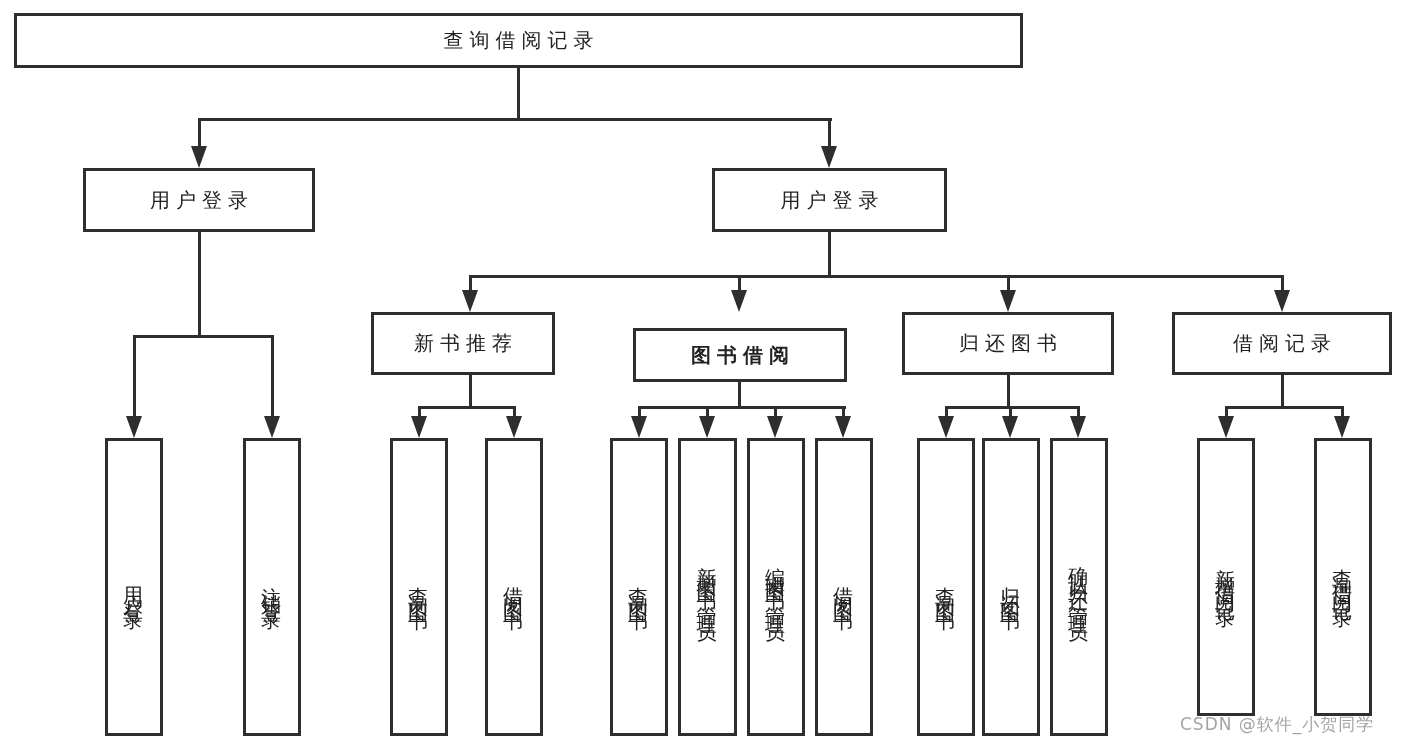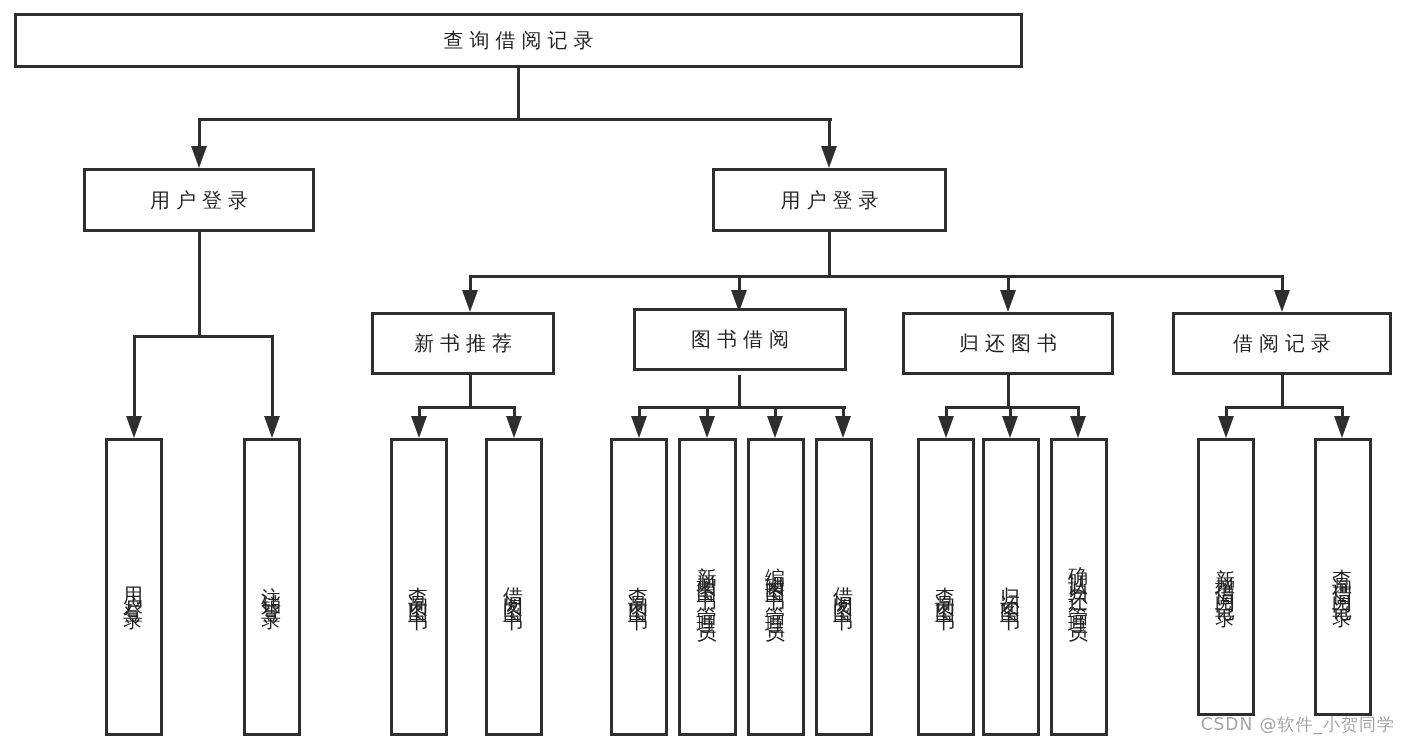--- a/index.html
+++ b/index.html
@@ -27,21 +27,21 @@
     display:flex;align-items:center;justify-content:center;
     color:var(--text);font-size:20px;letter-spacing:6px;
     text-indent:6px;
   }
   .leaf{
     writing-mode:vertical-rl;text-orientation:mixed;
     letter-spacing:8px;text-indent:0;font-size:20px;
   }
   .watermark{
     position:absolute;left:1180px;top:713px;width:215px;
-    text-align:right;font-size:17px;color:var(--watermark);
+    text-align:left;font-size:17px;color:var(--watermark);
     letter-spacing:1px;opacity:.9;white-space:nowrap;
   }
 </style>
 </head>
 <body>
 
 <div class="canvas">
 
   <div class="ln" style="left:517px;top:68px;width:3px;height:50px;"></div>
   <div class="ln" style="left:198px;top:118px;width:634px;height:3px;"></div>
@@ -101,21 +101,21 @@
   <div class="tri" style="left:1218px;top:416px;"></div>
   <div class="ln" style="left:1341px;top:406px;width:3px;height:10px;"></div>
   <div class="tri" style="left:1334px;top:416px;"></div>
 
   <div class="box" style="left:14px;top:13px;width:1009px;height:55px;">查询借阅记录</div>
 
   <div class="box" style="left:83px;top:168px;width:232px;height:64px;">用户登录</div>
   <div class="box" style="left:712px;top:168px;width:235px;height:64px;">用户登录</div>
 
   <div class="box" style="left:363px;top:312px;width:184px;height:63px;margin-left:8px;">新书推荐</div>
-  <div class="box" style="left:633px;top:308px;width:214px;height:63px;">图书借阅</div>
+  <div class="box" style="left:633px;top:328px;width:214px;height:54px;font-weight:bold;">图书借阅</div>
   <div class="box" style="left:902px;top:312px;width:212px;height:63px;">归还图书</div>
   <div class="box" style="left:1172px;top:312px;width:220px;height:63px;">借阅记录</div>
 
   <div class="box leaf" style="left:105px;top:438px;width:58px;height:298px;">用户登录</div>
   <div class="box leaf" style="left:243px;top:438px;width:58px;height:298px;">注销登录</div>
 
   <div class="box leaf" style="left:390px;top:438px;width:58px;height:298px;">查询图书</div>
   <div class="box leaf" style="left:485px;top:438px;width:58px;height:298px;">借阅图书</div>
 
   <div class="box leaf" style="left:610px;top:438px;width:58px;height:298px;">查询图书</div>

